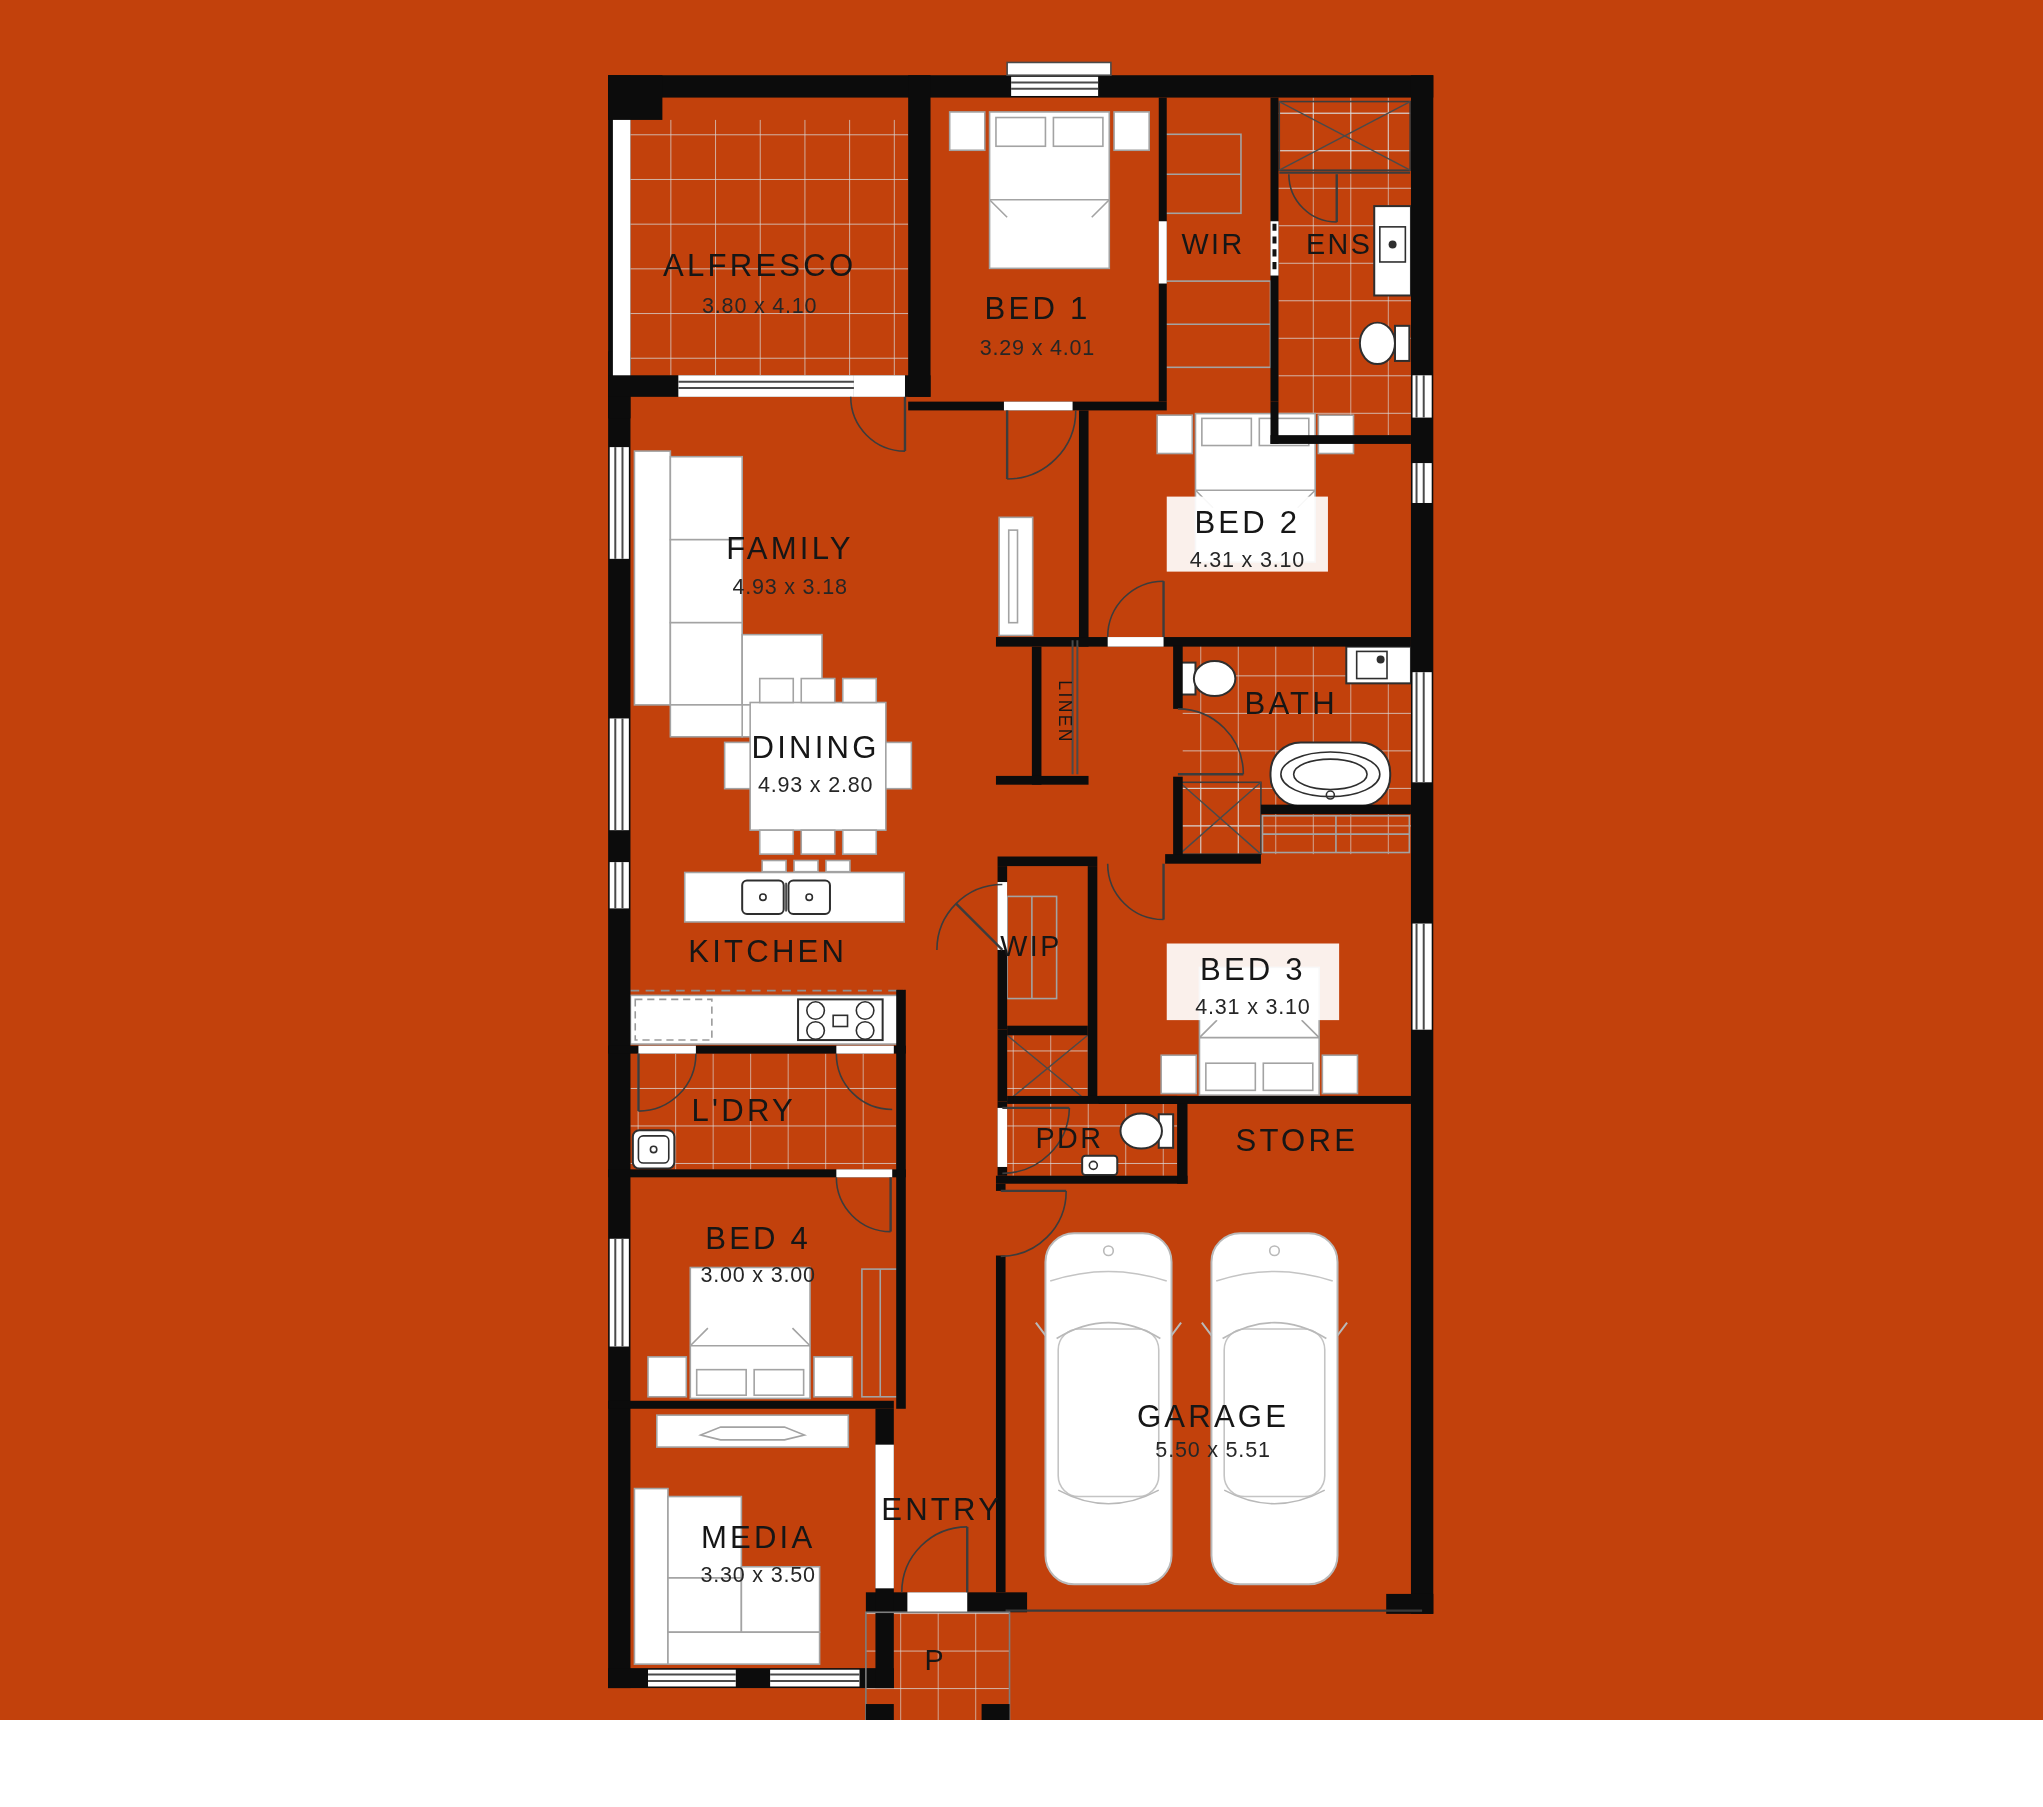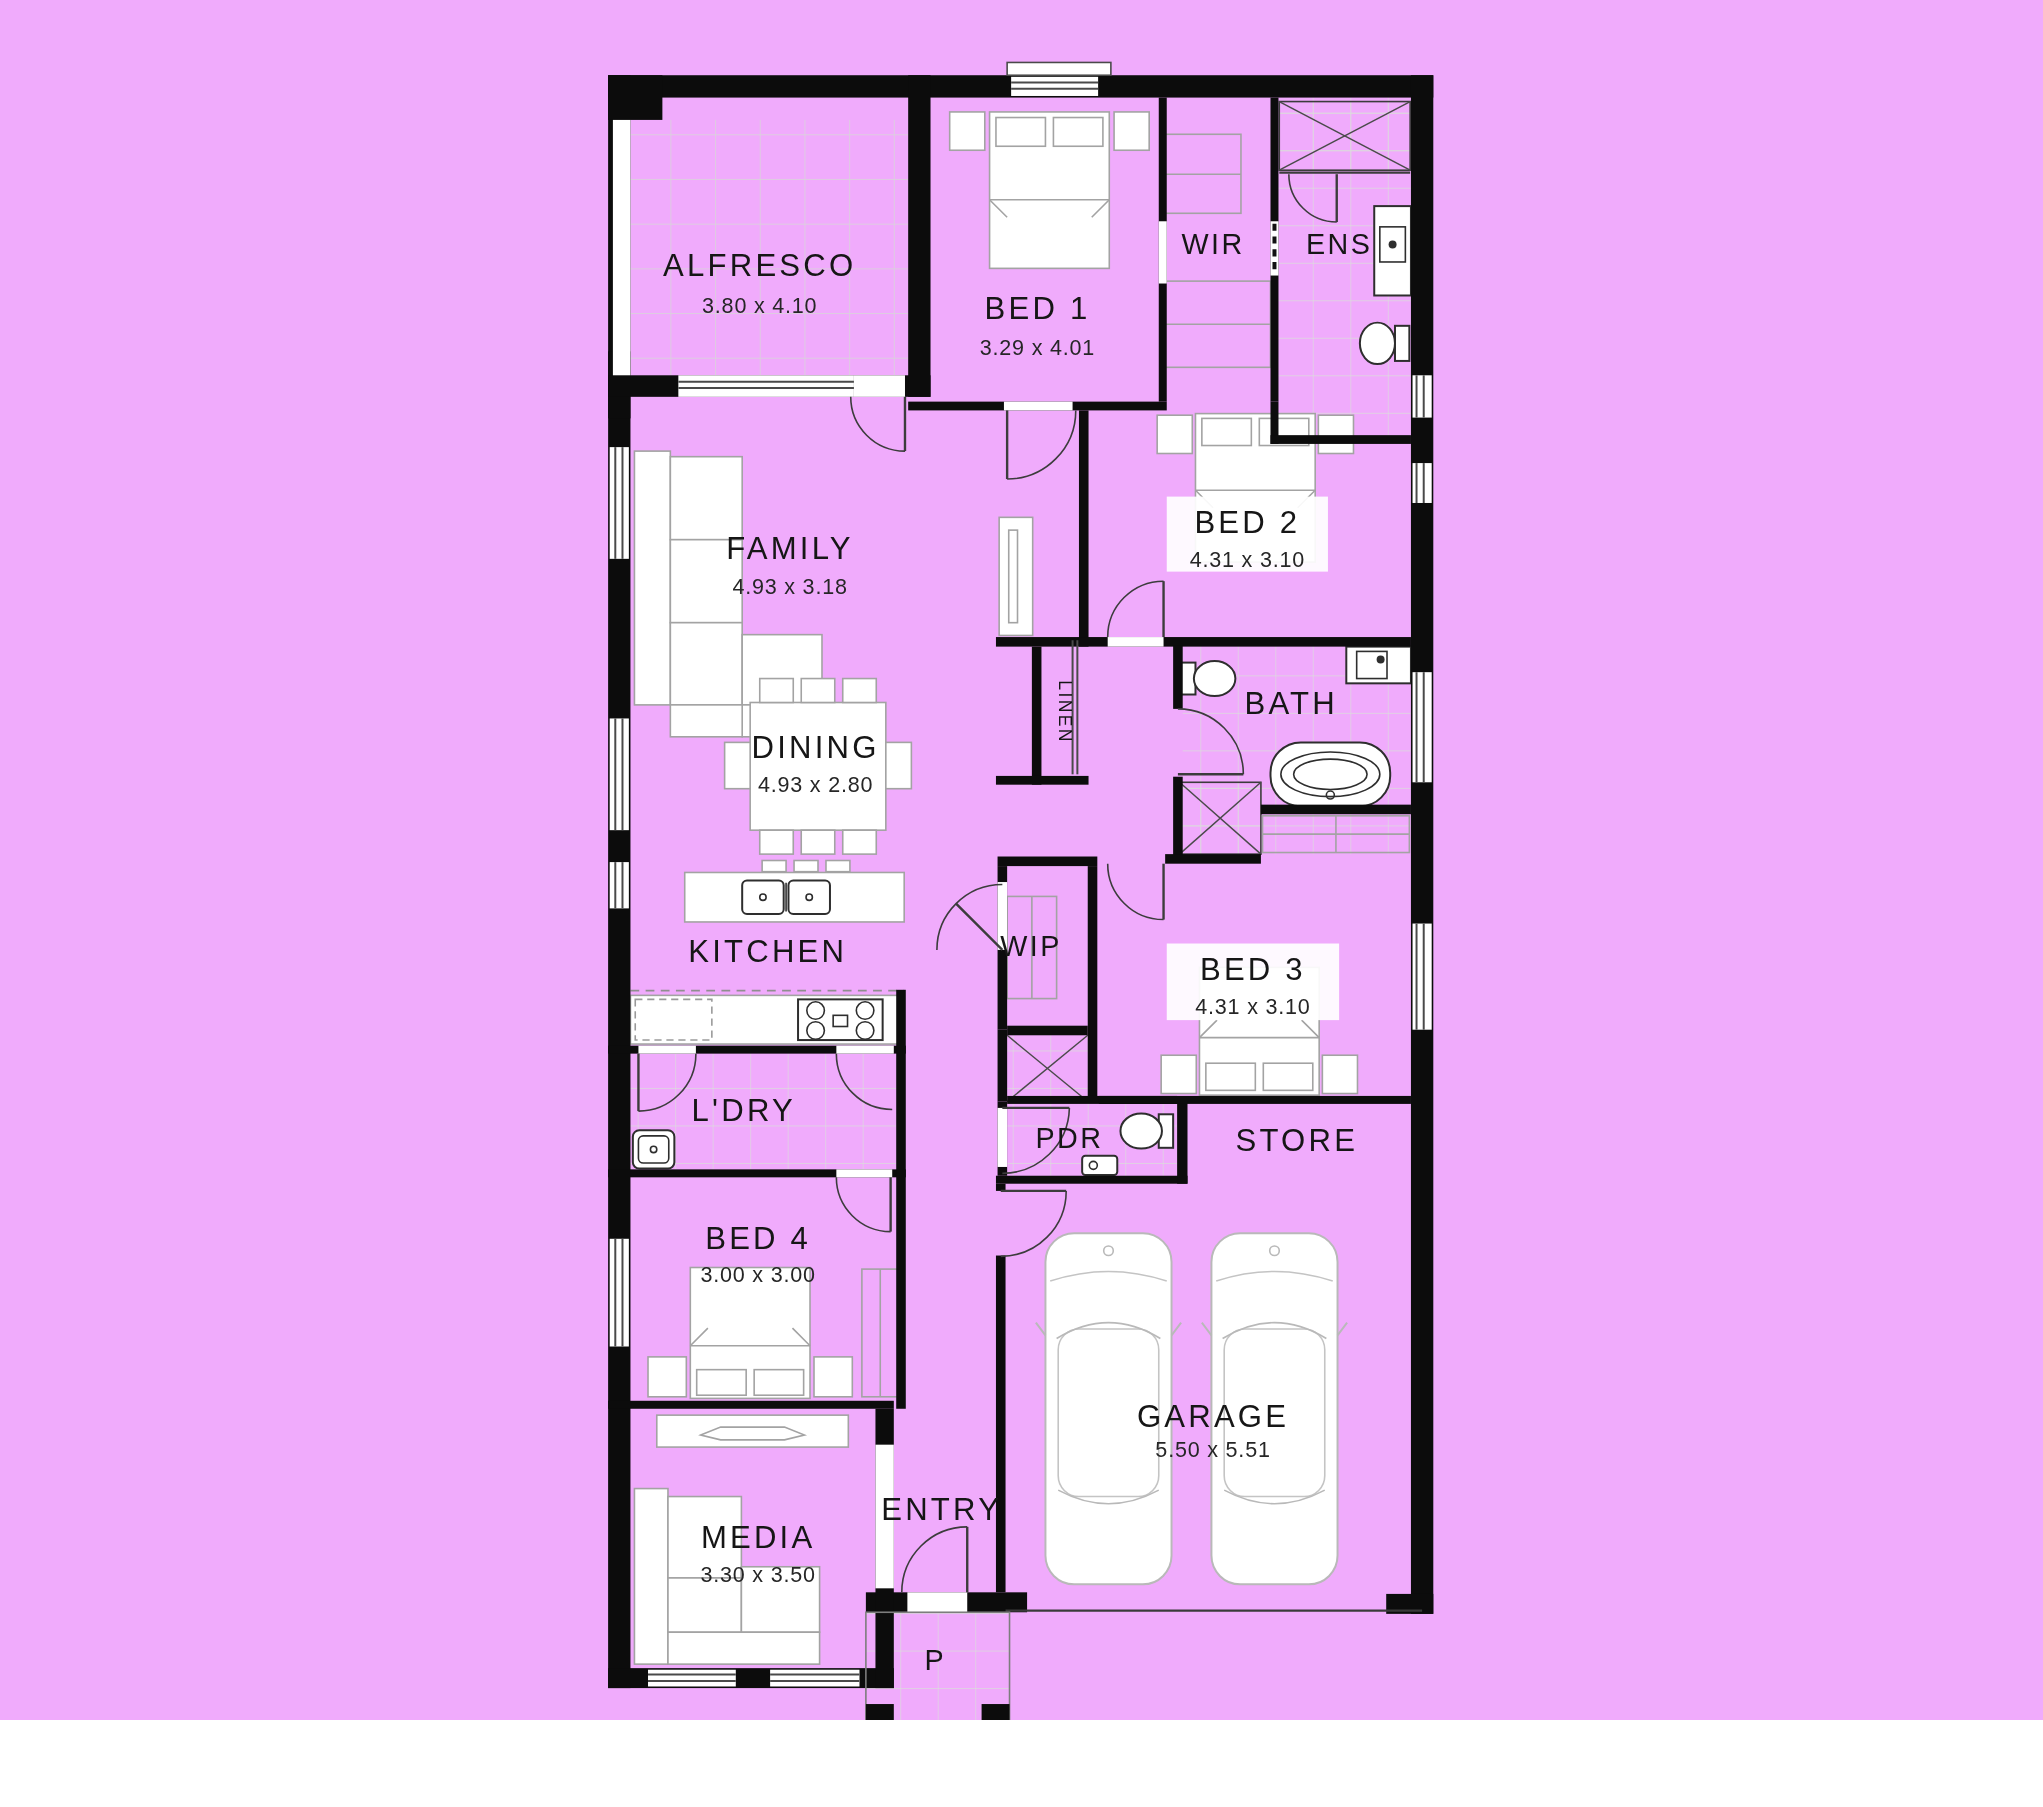--- a/index.html
+++ b/index.html
@@ -1,16 +1,16 @@
 <!DOCTYPE html>
 <html style="font-size:12.8px"><head>
 <meta charset="utf-8">
 <style>
   html,body{margin:0;padding:0;background:#ffffff;}
-  .canvas{width:2043px;height:1720px;position:relative;background:#f0abfc;}
+  .canvas{width:2043px;height:1720px;position:relative;background:#c2410c;}
   svg{display:block;}
   text{font-family:"Liberation Sans",sans-serif;fill:#161616;}
   .rname{font-size:39px;letter-spacing:4px;}
   .rdims{font-size:27px;letter-spacing:1px;fill:#262626;}
   .rsmall{font-size:36px;letter-spacing:3px;}
   .rtiny{font-size:22px;letter-spacing:3px;}
   .wall{fill:#0c0c0c;}
   .gap{fill:#ffffff;}
   .furn{fill:#ffffff;stroke:#a3a3a3;stroke-width:2;}
   .furnl{fill:none;stroke:#a3a3a3;stroke-width:2;}

